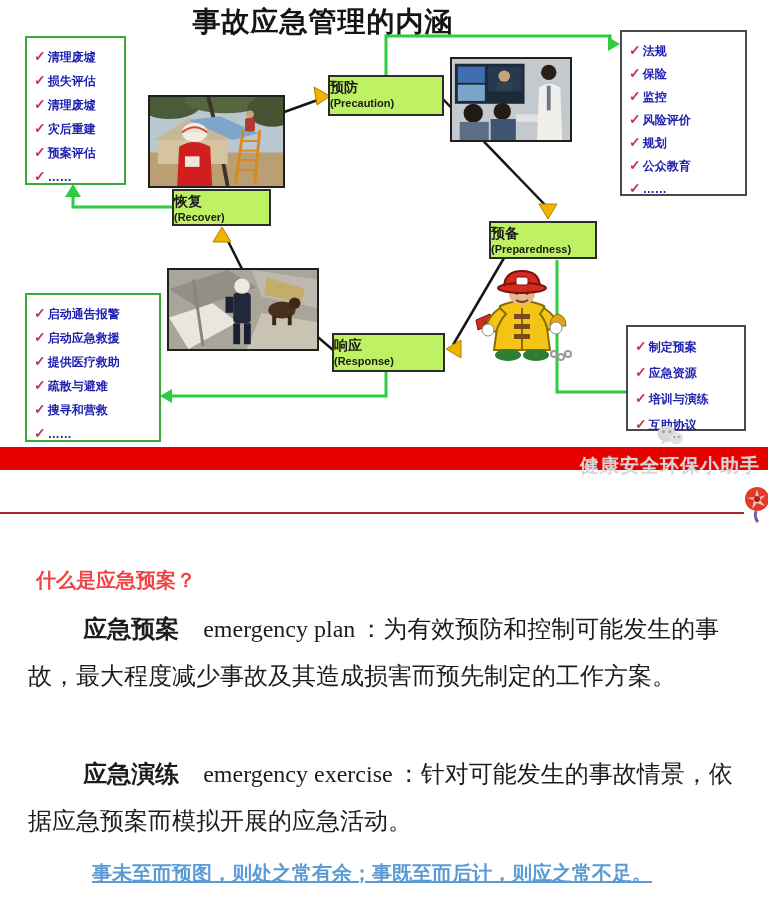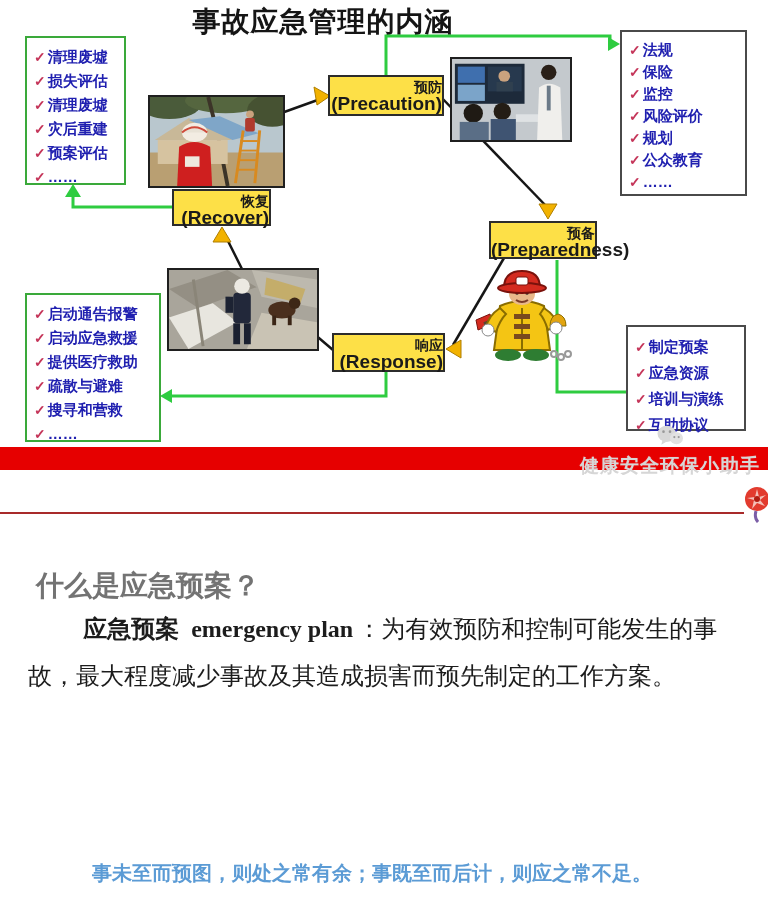--- a/index.html
+++ b/index.html
@@ -10,49 +10,49 @@
   .title{left:0;top:3px;width:646px;text-align:center;font-size:28px;font-weight:bold;
          letter-spacing:1px;color:#151515;}
   
   .wires{left:0;top:0;width:768px;height:447px;z-index:1;}
   
   .listbox{background:#fff;z-index:3;box-sizing:border-box;padding:7px 4px 0 7px;}
   .listbox.green{border:2px solid #3aa93a;}
   .listbox.dark{border:2px solid #4a4a4a;}
   .li{display:flex;align-items:baseline;white-space:nowrap;}
   .chk{color:#c5365a;font-weight:bold;font-size:14px;margin-right:2px;}
-  .lbl{color:#2020b0;font-weight:bold;font-size:15px;}
+  .lbl{color:#2020b0;font-weight:bold;font-size:12px;}
   .lh23 .li{line-height:23px;}
   .lh22 .li{line-height:22px;}
   .lh25 .li{line-height:25px;}
   
-  .node{background:#fde047;border:2px solid #2c2c2c;z-index:4;box-sizing:border-box;
-        text-align:right;padding-top:2px;}
+  .node{background:#bef264;border:2px solid #2c2c2c;z-index:4;box-sizing:border-box;
+        text-align:left;padding-top:2px;}
   .node .zh{font-size:14px;font-weight:bold;line-height:17px;}
-  .node .en{font-size:19px;font-weight:bold;line-height:15px;}
+  .node .en{font-size:11px;font-weight:bold;line-height:15px;}
   
   .photo{z-index:2;border:2px solid #1f1f1f;box-sizing:border-box;overflow:hidden;background:#9aa;}
   .photo svg{display:block;width:100%;height:100%;}
   .sprite{z-index:2;}
   
   .redbar{left:0;top:447px;width:768px;height:23px;background:#e60000;z-index:2;}
   .watermark{top:424px;right:8px;z-index:6;display:flex;align-items:center;gap:5px;
              color:#d6d6d6;font-size:19px;font-weight:bold;letter-spacing:1px;
              text-shadow:0 0 1px rgba(255,255,255,.35);flex-direction:column;}
   .thinline{left:0;top:512px;width:744px;height:2px;background:#a82a2a;z-index:2;}
   .flower{left:744px;top:485px;width:24px;height:38px;z-index:3;}
   
-  .sec-h{left:36px;font-size:28px;font-weight:bold;color:#737373;
+  .sec-h{left:36px;font-size:20px;font-weight:bold;color:#ef4444;
          font-family:"Liberation Sans",sans-serif;}
   .para{left:28px;width:714px;font-size:24px;line-height:47px;color:#1c1c1c;
         font-family:"Liberation Serif",serif;text-indent:2.3em;}
   .para .term{font-weight:bold;text-align:center;}
-  .para .en{font-weight:bold;margin:0 4px 0 12px;}
+  .para .en{font-weight:normal;margin:0 4px 0 24px;}
   .quote{left:0;top:860px;width:744px;text-align:center;font-size:20px;font-weight:bold;
-         color:#5b9bd5;}
+         color:#5b9bd5;text-decoration:underline;}
 </style>
 </head>
 <body>
 
 <div class="page">
 
   <div class="abs title">事故应急管理的内涵</div>
 
   <svg class="abs wires" viewBox="0 0 768 447">
 
@@ -315,16 +315,19 @@
       <circle cx="13" cy="14" r="3" fill="#b01d12"></circle>
       <path d="M12 26 Q10 33 14 37" stroke="#7b5ea7" stroke-width="3" fill="none"></path>
     </svg>
   </div>
 
   <div class="abs sec-h" style="top:567px">什么是应急预案？</div>
   <div class="abs para" style="top:606px">
     <span class="term">应急预案</span><span class="en">emergency plan</span><span>：为有效预防和控制可能发生的事故，最大程度减少事故及其造成损害而预先制定的工作方案。</span>
   </div>
 
+  <div class="abs para" style="top:751px">
+    <span class="term">应急演练</span><span class="en">emergency exercise</span><span>：针对可能发生的事故情景，依据应急预案而模拟开展的应急活动。</span>
+  </div>
 
   <div class="abs quote">事未至而预图，则处之常有余；事既至而后计，则应之常不足。</div>
 
 </div>
 
 </body></html>

